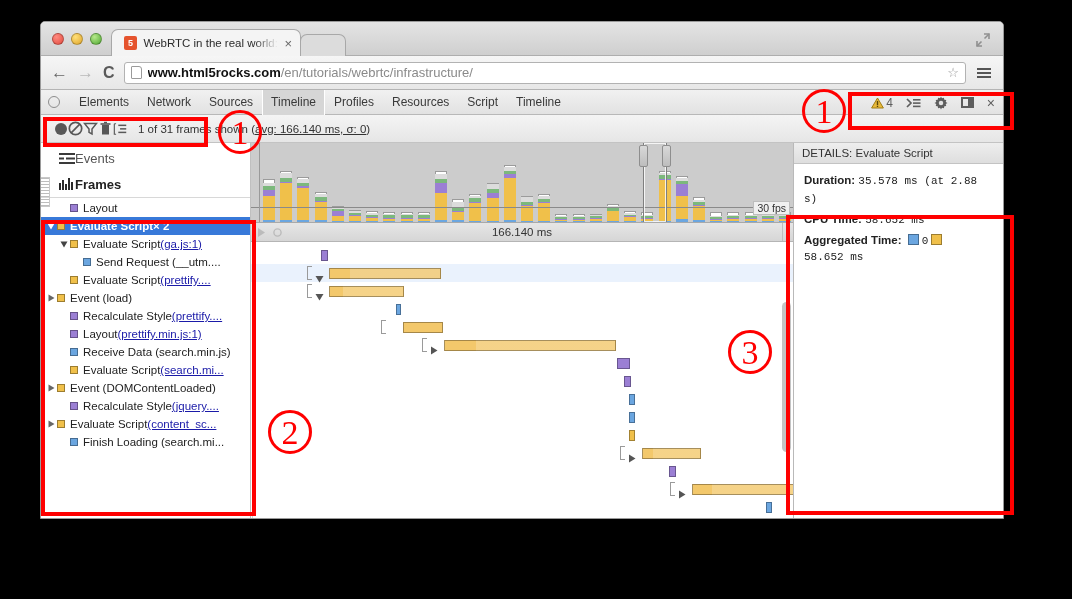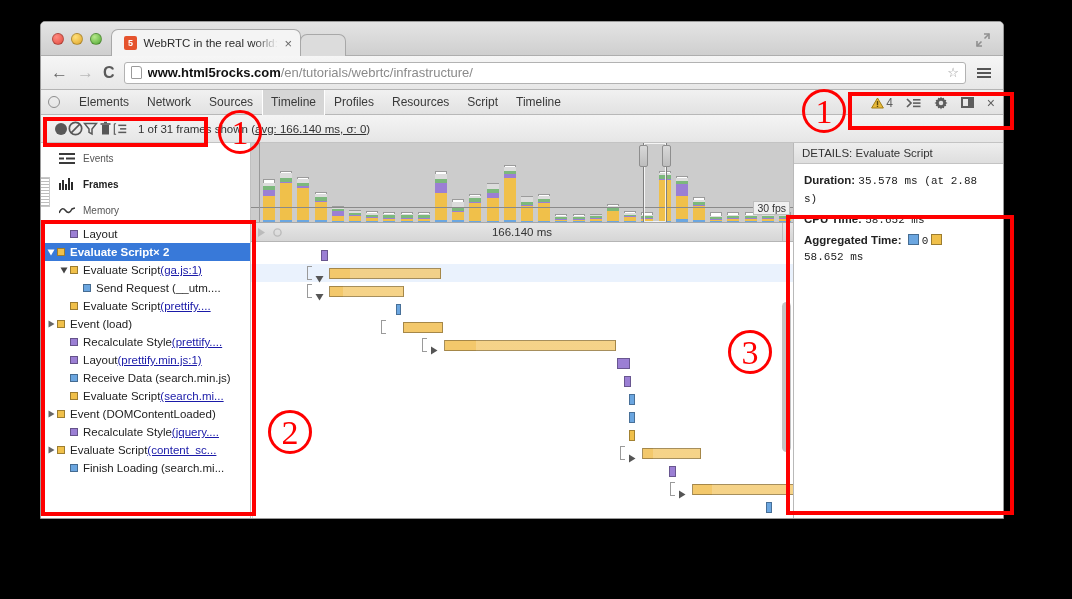--- a/index.html
+++ b/index.html
@@ -146,22 +146,22 @@
     border-right: 1px solid #c0c0c0; display: flex; flex-direction: column;
     position: relative;
   }
   .grip {
     position: absolute; left: 0; top: 34px; width: 9px; height: 30px;
     background: repeating-linear-gradient(0deg,#bdbdbd 0 1px,transparent 1px 3px);
     border: 1px solid #c9c9c9; border-left: none;
   }
   .mode-list { padding-top: 2px; }
   .mode-item {
-    display: flex; align-items: center; gap: 8px;
-    height: 26px; padding-left: 18px; font-size: 10px; color: #555;
+    display: flex; align-items: center; 
+    height: 26px; padding-left: 18px; font-size: 13px; color: #555;
   }
   .mode-item.sel { font-weight: bold; color: #222; }
   .mi-icon { width: 16px; flex: 0 0 16px; display: flex; align-items: center; justify-content: center; }
 
   .tree {
     flex: 1 1 auto; overflow: hidden; border-top: 1px solid #d8d8d8;
     background: #fff; padding-top: 1px;
   }
   .trow {
     display: flex; align-items: center; height: 18px;
@@ -398,28 +398,20 @@
                   <svg width="16" height="12" viewBox="0 0 16 12">
                     <rect x="0" y="5" width="2" height="7" fill="#2a2a2a"></rect>
                     <rect x="3" y="2" width="2" height="10" fill="#2a2a2a"></rect>
                     <rect x="6" y="6" width="2" height="6" fill="#2a2a2a"></rect>
                     <rect x="9" y="0" width="2" height="12" fill="#2a2a2a"></rect>
                     <rect x="12" y="4" width="2" height="8" fill="#2a2a2a"></rect>
                   </svg>
                 </span>
                 <span>Frames</span>
               </div>
-              <div class="mode-item">
-                <span class="mi-icon">
-                  <svg width="16" height="11" viewBox="0 0 16 11">
-                    <path d="M0 8 Q3 1 6.5 5.5 T13 4 L16 3" fill="none" stroke="#3a3a3a" stroke-width="1.6"></path>
-                  </svg>
-                </span>
-                <span>Memory</span>
-              </div>
             </div>
           <div class="tree" id="treeList">
               <div class="trow" style="padding-left: 17px;">
                 <span class="tw"></span>
                 <span class="swatch" style="background: rgb(155, 127, 212);"></span>
                 <span>Layout</span>
               </div>
               <div class="trow sel" style="padding-left: 4px;">
                 <span class="tw">
                   <svg width="8" height="7" viewBox="0 0 8 7">

